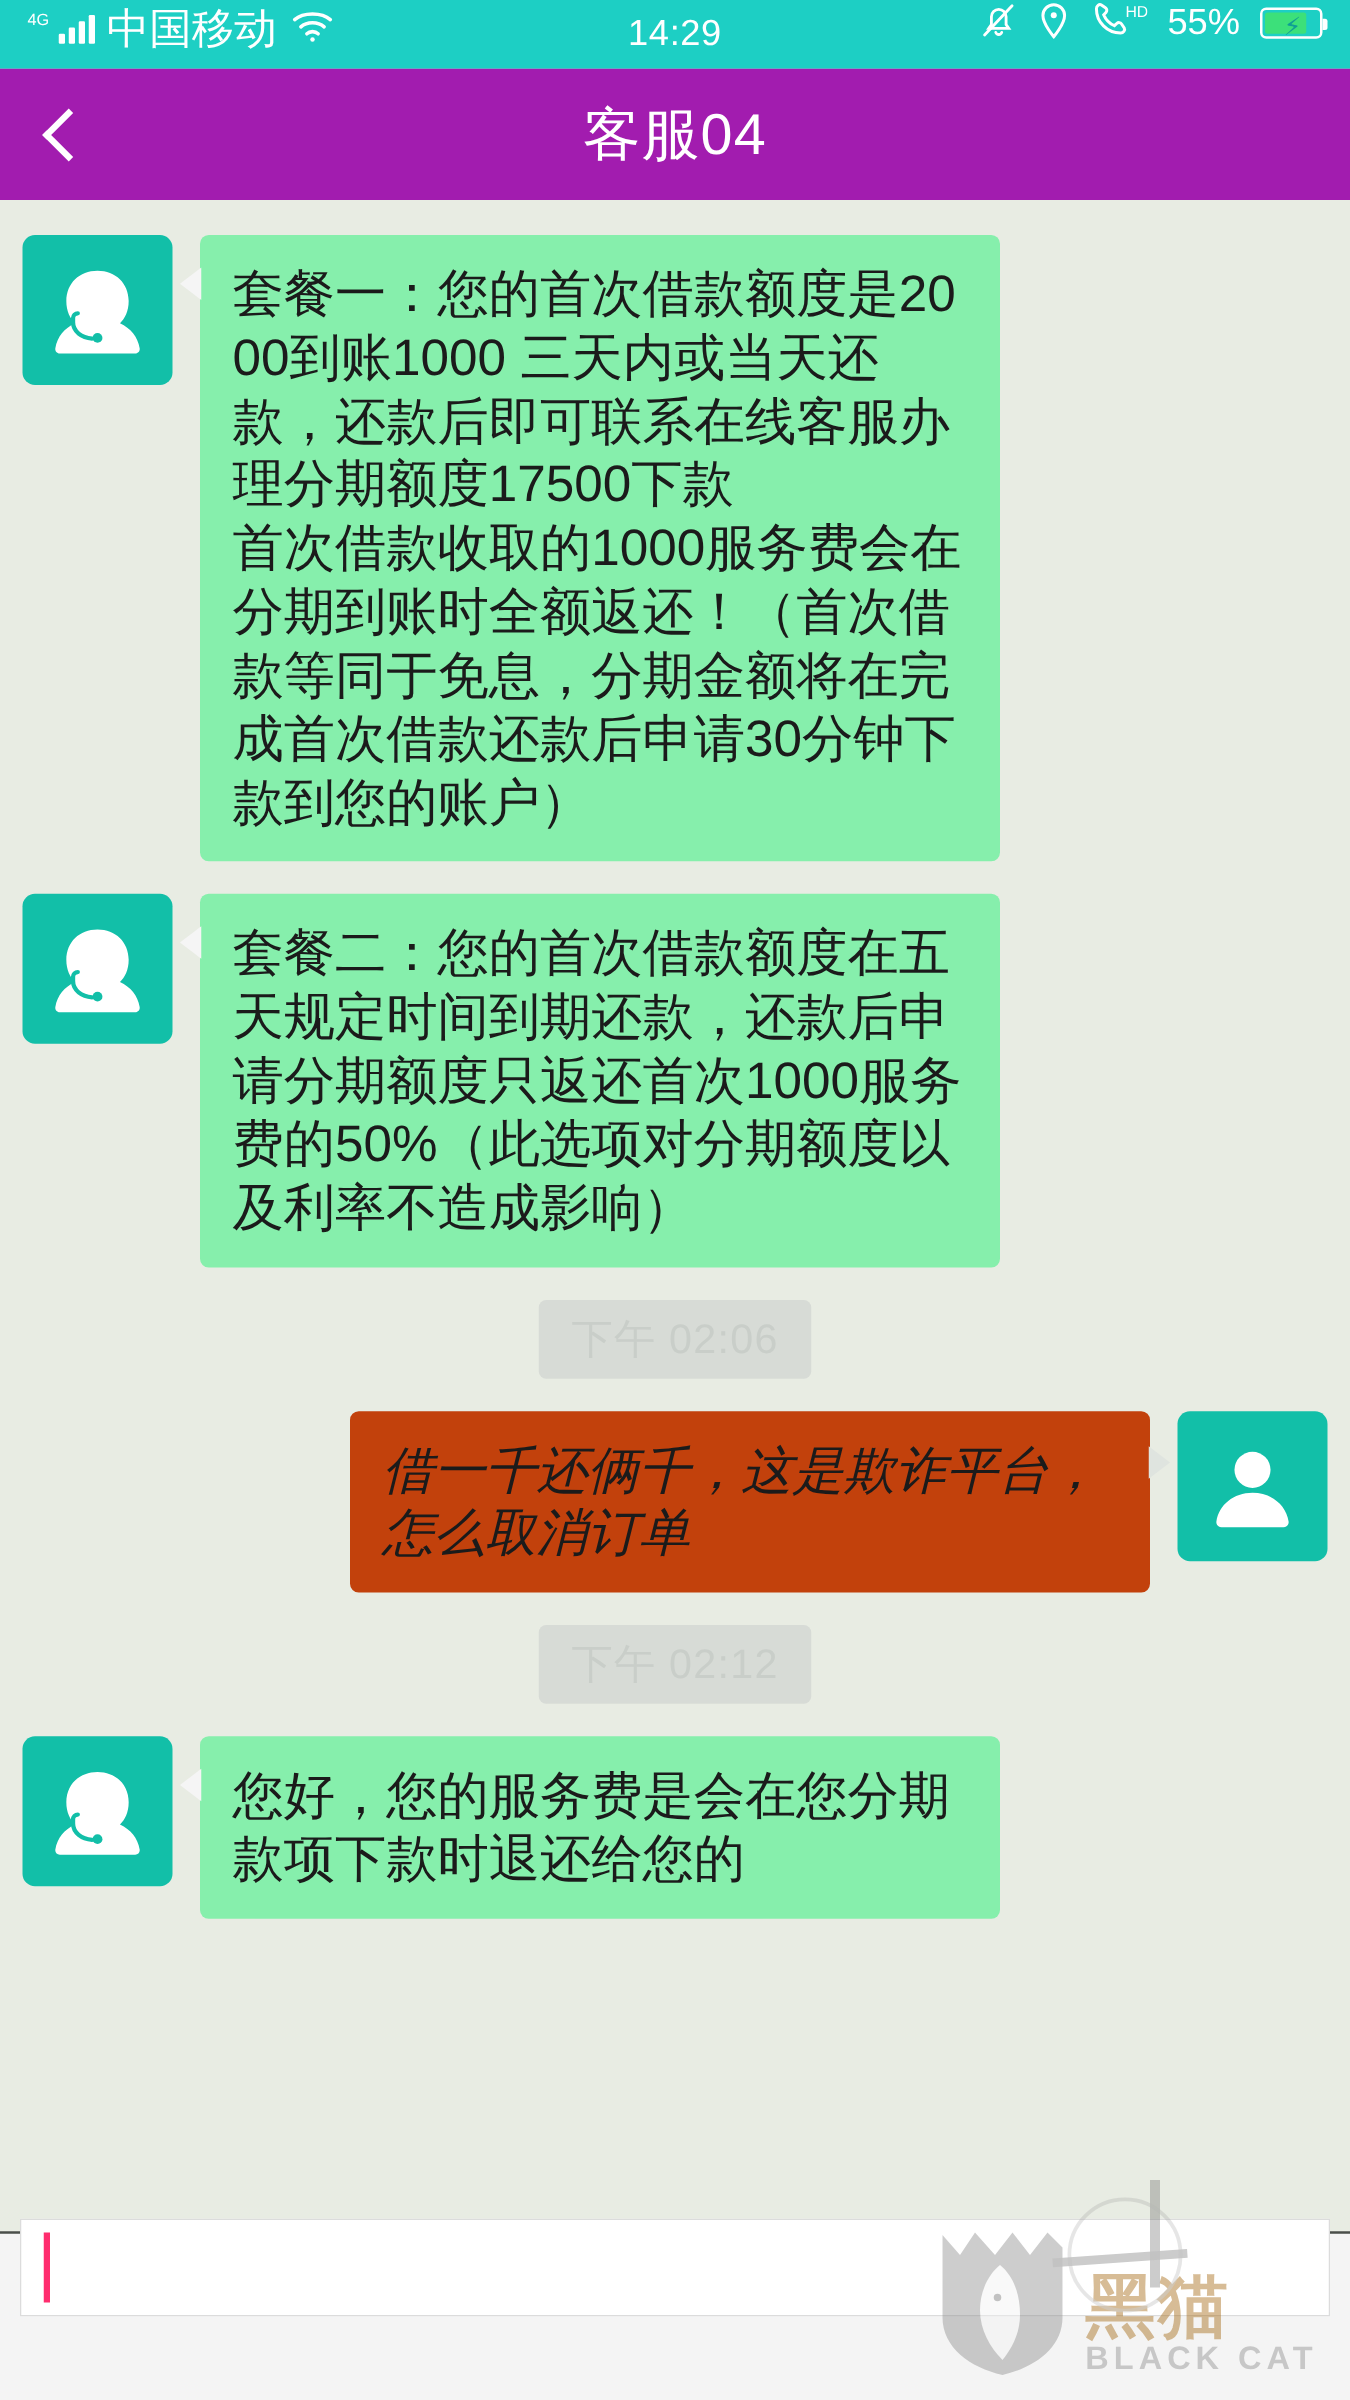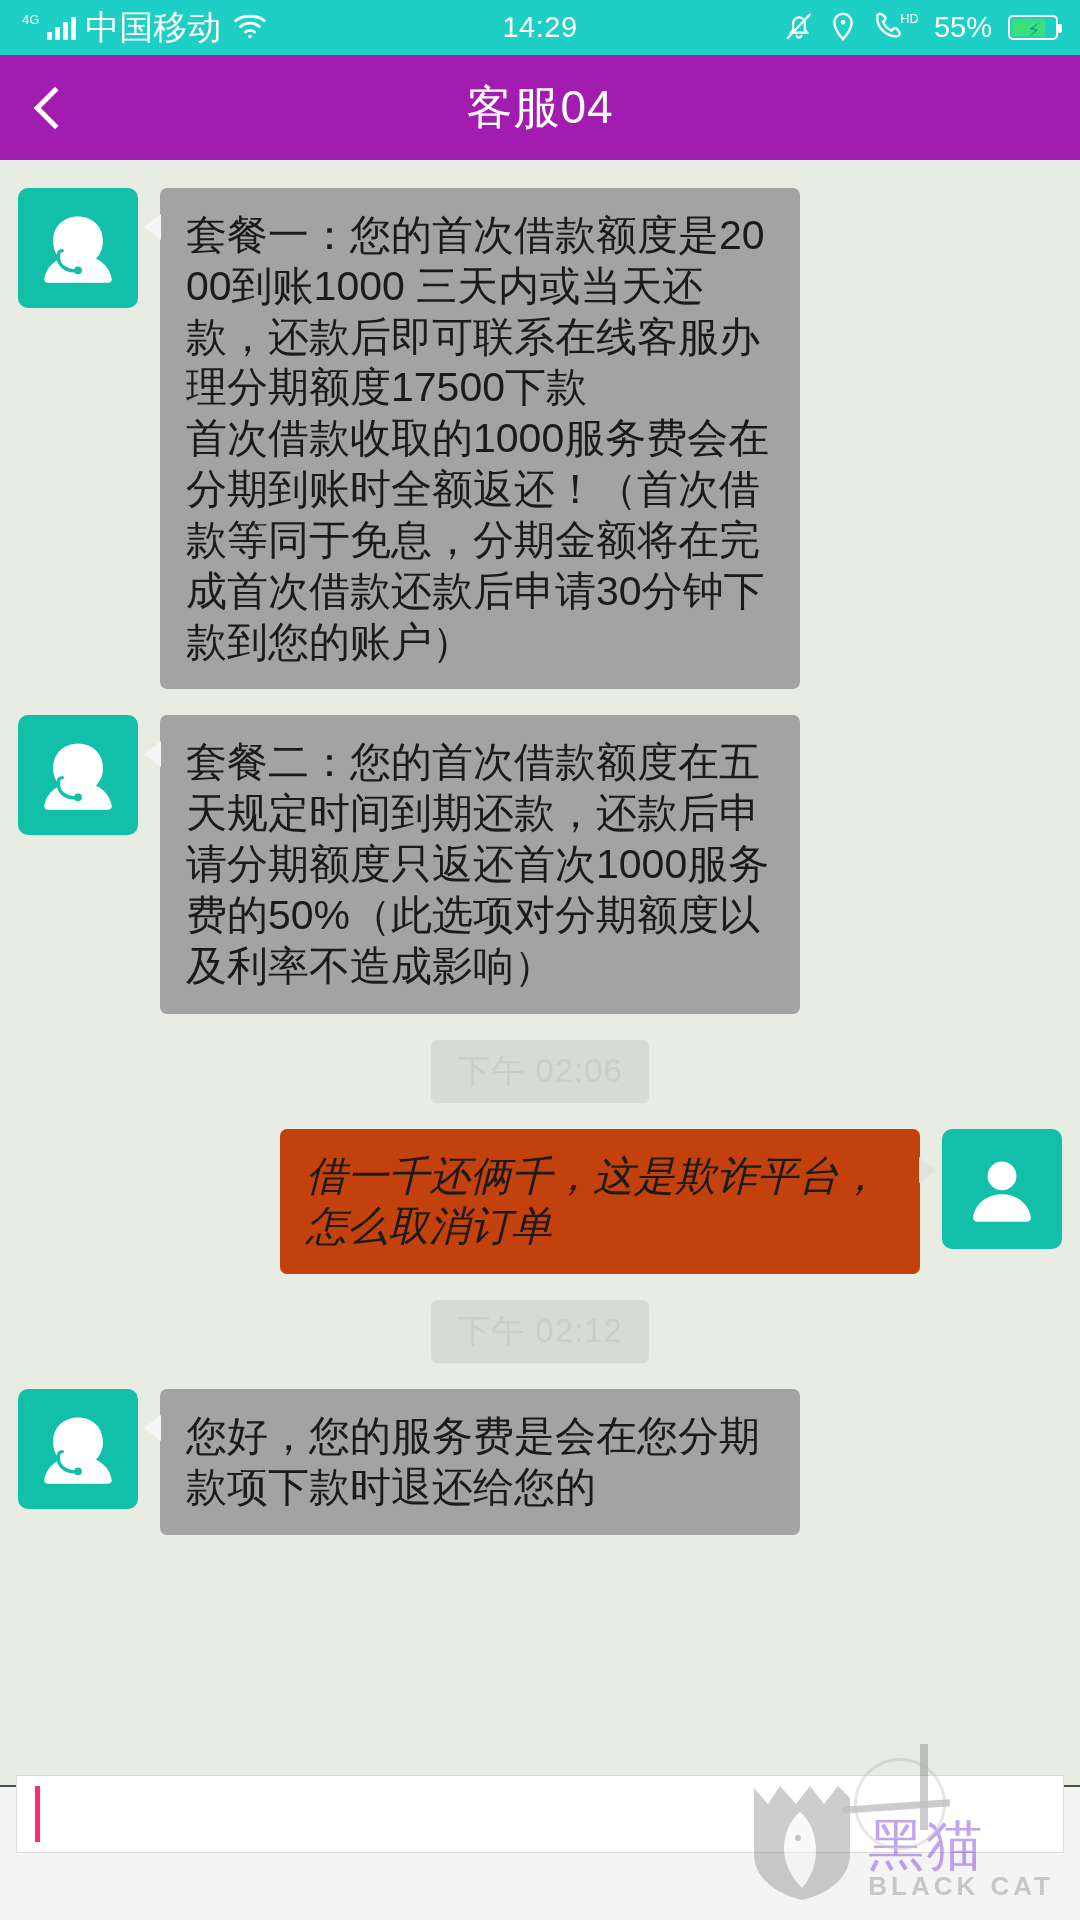--- a/index.html
+++ b/index.html
@@ -8,21 +8,21 @@
     font-family:"Liberation Sans","DejaVu Sans",sans-serif;
     background:#e8ece3;
     overflow:hidden;
     position:relative;
   }
 
   
   .statusbar{
     height:55px; width:100%;
     background:#1dcfc4;
-    display:flex; align-items:center;
+    display:flex; align-items:flex-start;
     padding:0 22px;
     color:#ffffff;
     position:relative;
     flex:0 0 auto;
   }
   .sb-left{ display:flex; align-items:center; gap:9px; }
   .sb-right{ display:flex; align-items:center; gap:16px; margin-left:auto; }
   .sb-center{
     position:absolute; left:0; right:0; top:0; bottom:0;
     display:flex; align-items:center; justify-content:center;
@@ -86,21 +86,21 @@
     width:120px; height:120px; border-radius:10px;
     background:#12bfa8; flex:0 0 auto;
     display:flex; align-items:center; justify-content:center;
     position:relative; overflow:hidden;
   }
   .avatar svg{ width:84px; height:84px; display:block; }
 
   .bubble{
     position:relative;
     max-width:640px;
-    background:#a3a3a3;
+    background:#86efac;
     border-radius:7px;
     padding:22px 24px 22px 26px;
     font-size:41px;
     line-height:1.24;
     color:#1b1b1b;
     letter-spacing:0px;
     white-space:pre-wrap;
     word-break:break-all;
   }
   .bubble.in{ margin-left:22px; }
@@ -155,21 +155,21 @@
   }
 
   
   .watermark{
     position:absolute; right:26px; bottom:18px;
     display:flex; align-items:flex-end; gap:14px;
     opacity:.42; pointer-events:none; z-index:6;
   }
   .wm-shield{ width:104px; height:120px; }
   .wm-text{ display:flex; flex-direction:column; align-items:flex-start; }
-  .wm-cn{ font-size:56px; color:#6d28d9; letter-spacing:2px; line-height:.95; font-weight:normal; }
+  .wm-cn{ font-size:56px; color:#a16207; letter-spacing:2px; line-height:.95; font-weight:bold; }
   .wm-en{ font-size:26px; color:#8a8a8a; letter-spacing:4px; font-weight:bold; }
   .wm-ring{
     position:absolute; right:108px; bottom:52px;
     width:92px; height:92px; border:3px solid rgba(140,140,140,.5);
     border-radius:50%;
   }
   .strike{
     position:absolute; right:104px; bottom:92px;
     width:108px; height:7px; background:#6f6f6f; opacity:.85;
     transform:rotate(-4deg);

